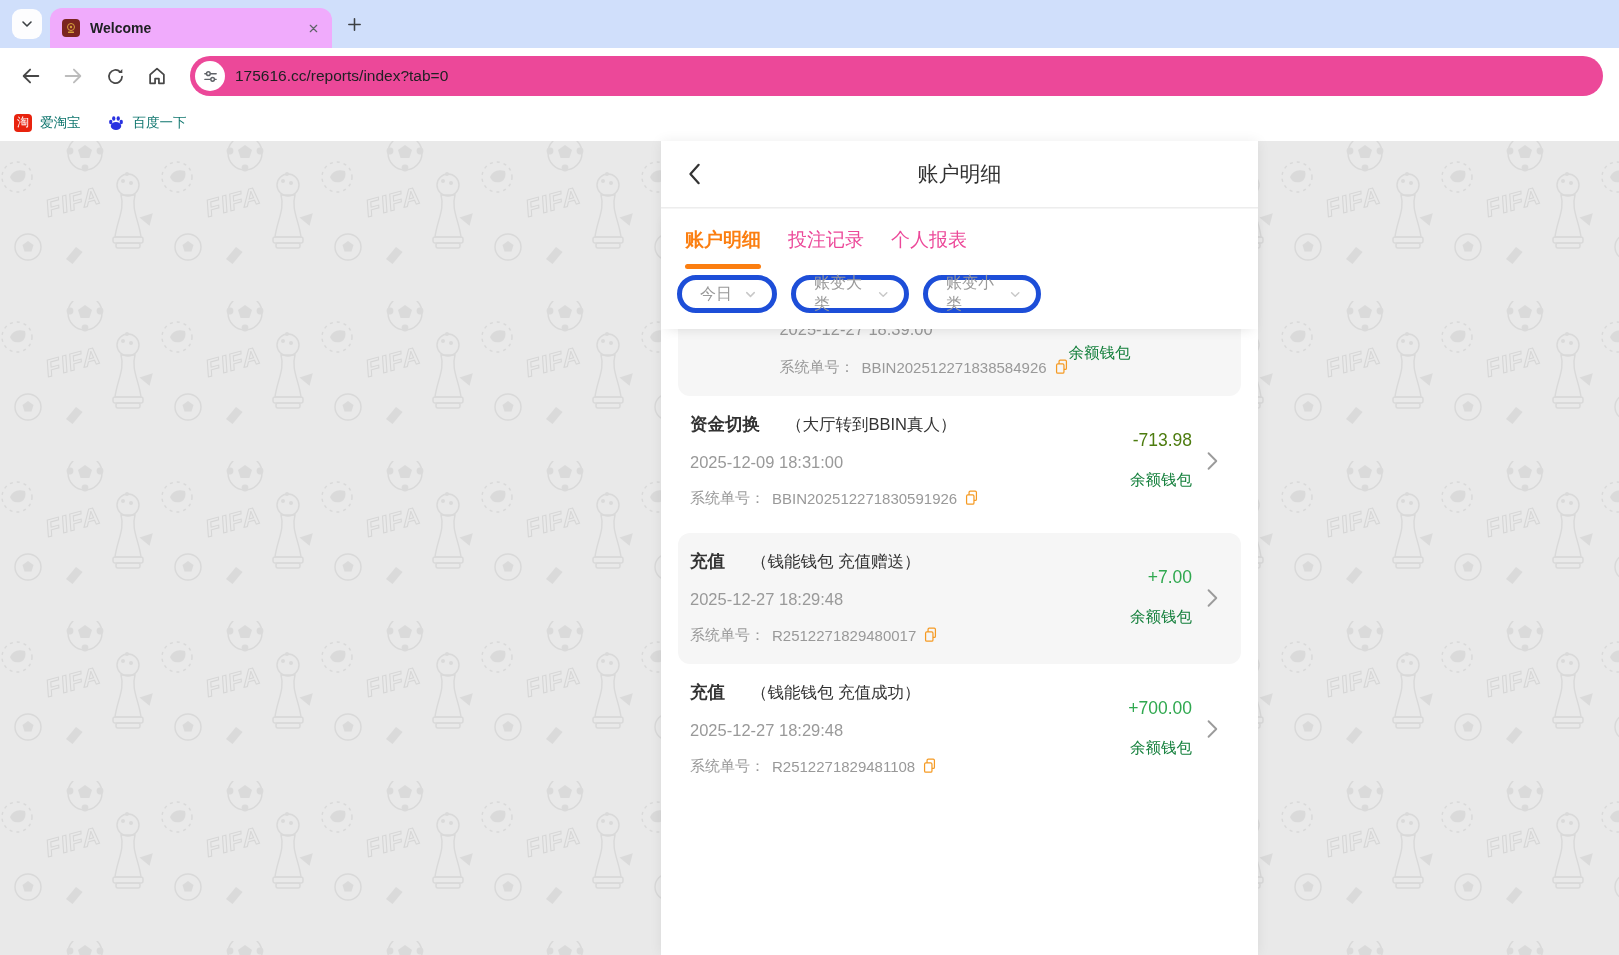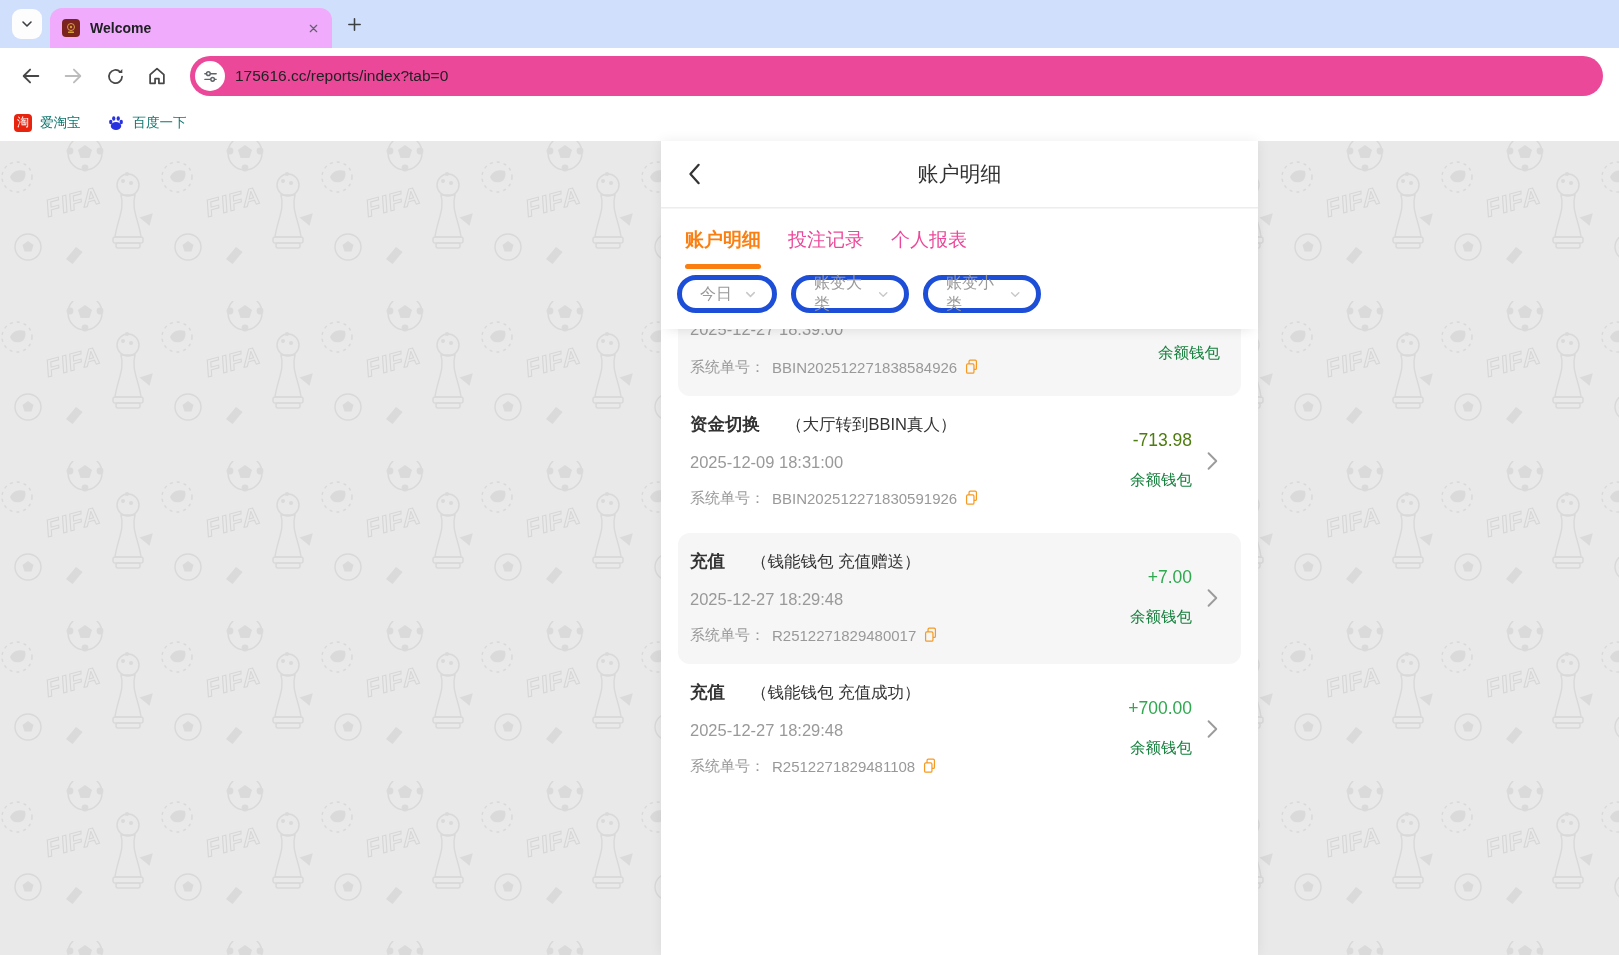--- a/index.html
+++ b/index.html
@@ -50,21 +50,21 @@
   .tab-item.active{color:#fb7e10;font-weight:bold;}
   .tab-item.active::after{content:"";position:absolute;left:50%;transform:translateX(-50%);bottom:2px;width:76px;height:5px;border-radius:3px;background:#fb7e10;}
   .filters{display:flex;gap:14px;padding:4px 16px 16px;}
   .pill{height:38px;border:5px solid #1d4ed8;border-radius:19px;display:flex;align-items:center;justify-content:space-between;padding:0 14px 0 18px;box-sizing:border-box;background:#fff;}
   .pill-t{font-size:16px;color:#999;}
   .pill-1{width:100px;}.pill-2{width:118px;}.pill-3{width:118px;}
   
   .list{flex:1;overflow:hidden;}
   .row{display:flex;justify-content:space-between;padding:16px 38px 18px 29px;box-sizing:border-box;}
   .row.card{background:#f6f6f6;border-radius:12px;margin:6px 17px 0;padding:16px 21px 18px 12px;}
-  .row.card.first{margin-top:0;border-radius:0 0 12px 12px;padding-top:0;}
+  .row.card.first{margin-top:0;border-radius:0 0 12px 12px;padding-top:0;justify-content:center;}
   .row-left{display:flex;flex-direction:column;}
   .title-line{display:flex;align-items:baseline;gap:26px;height:24px;}
   .t-title{font-size:17.5px;font-weight:bold;color:#333;}
   .t-sub{font-size:16.5px;color:#333;}
   .t-date{font-size:16.5px;color:#999;height:22px;line-height:22px;margin-top:15px;}
   .t-order{display:flex;align-items:center;gap:7px;margin-top:14px;height:22px;}
   .t-order span{font-size:15px;color:#999;}
   .clip{height:11px;overflow:hidden;display:flex;align-items:flex-end;}
   .clip .t-date{margin-top:0;}
   .row.card.first .t-order{margin-top:16px;}

